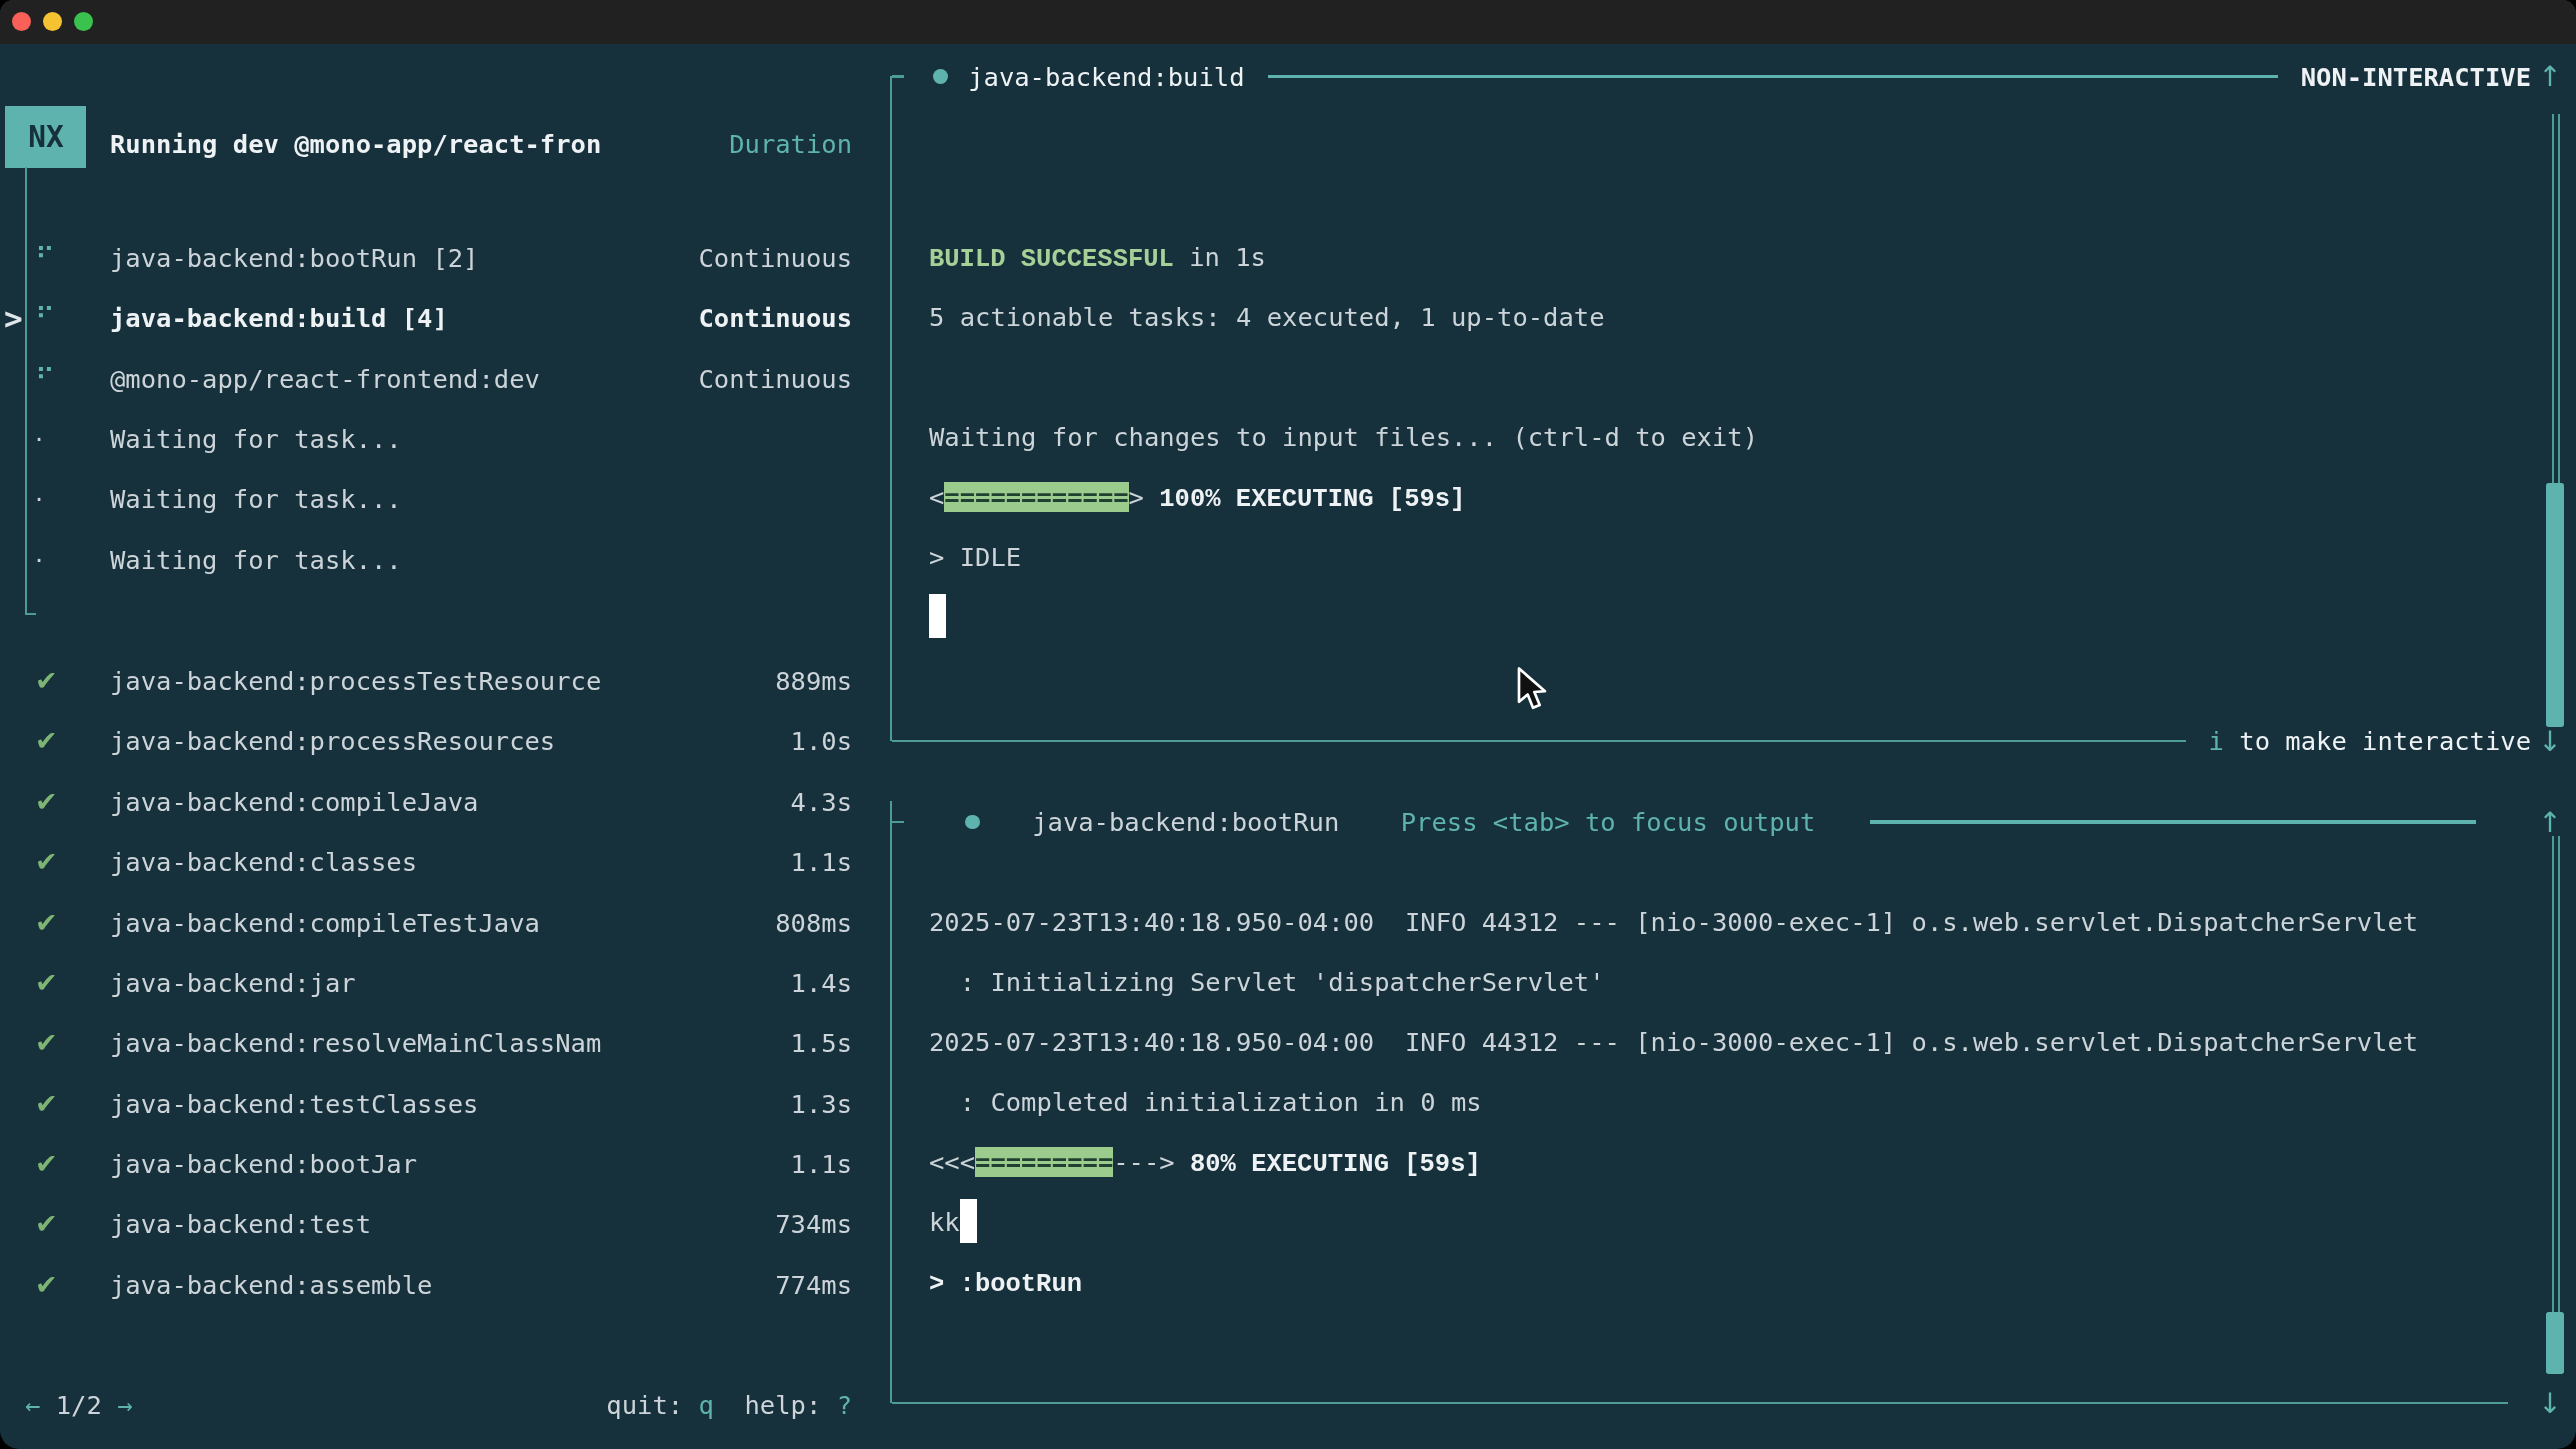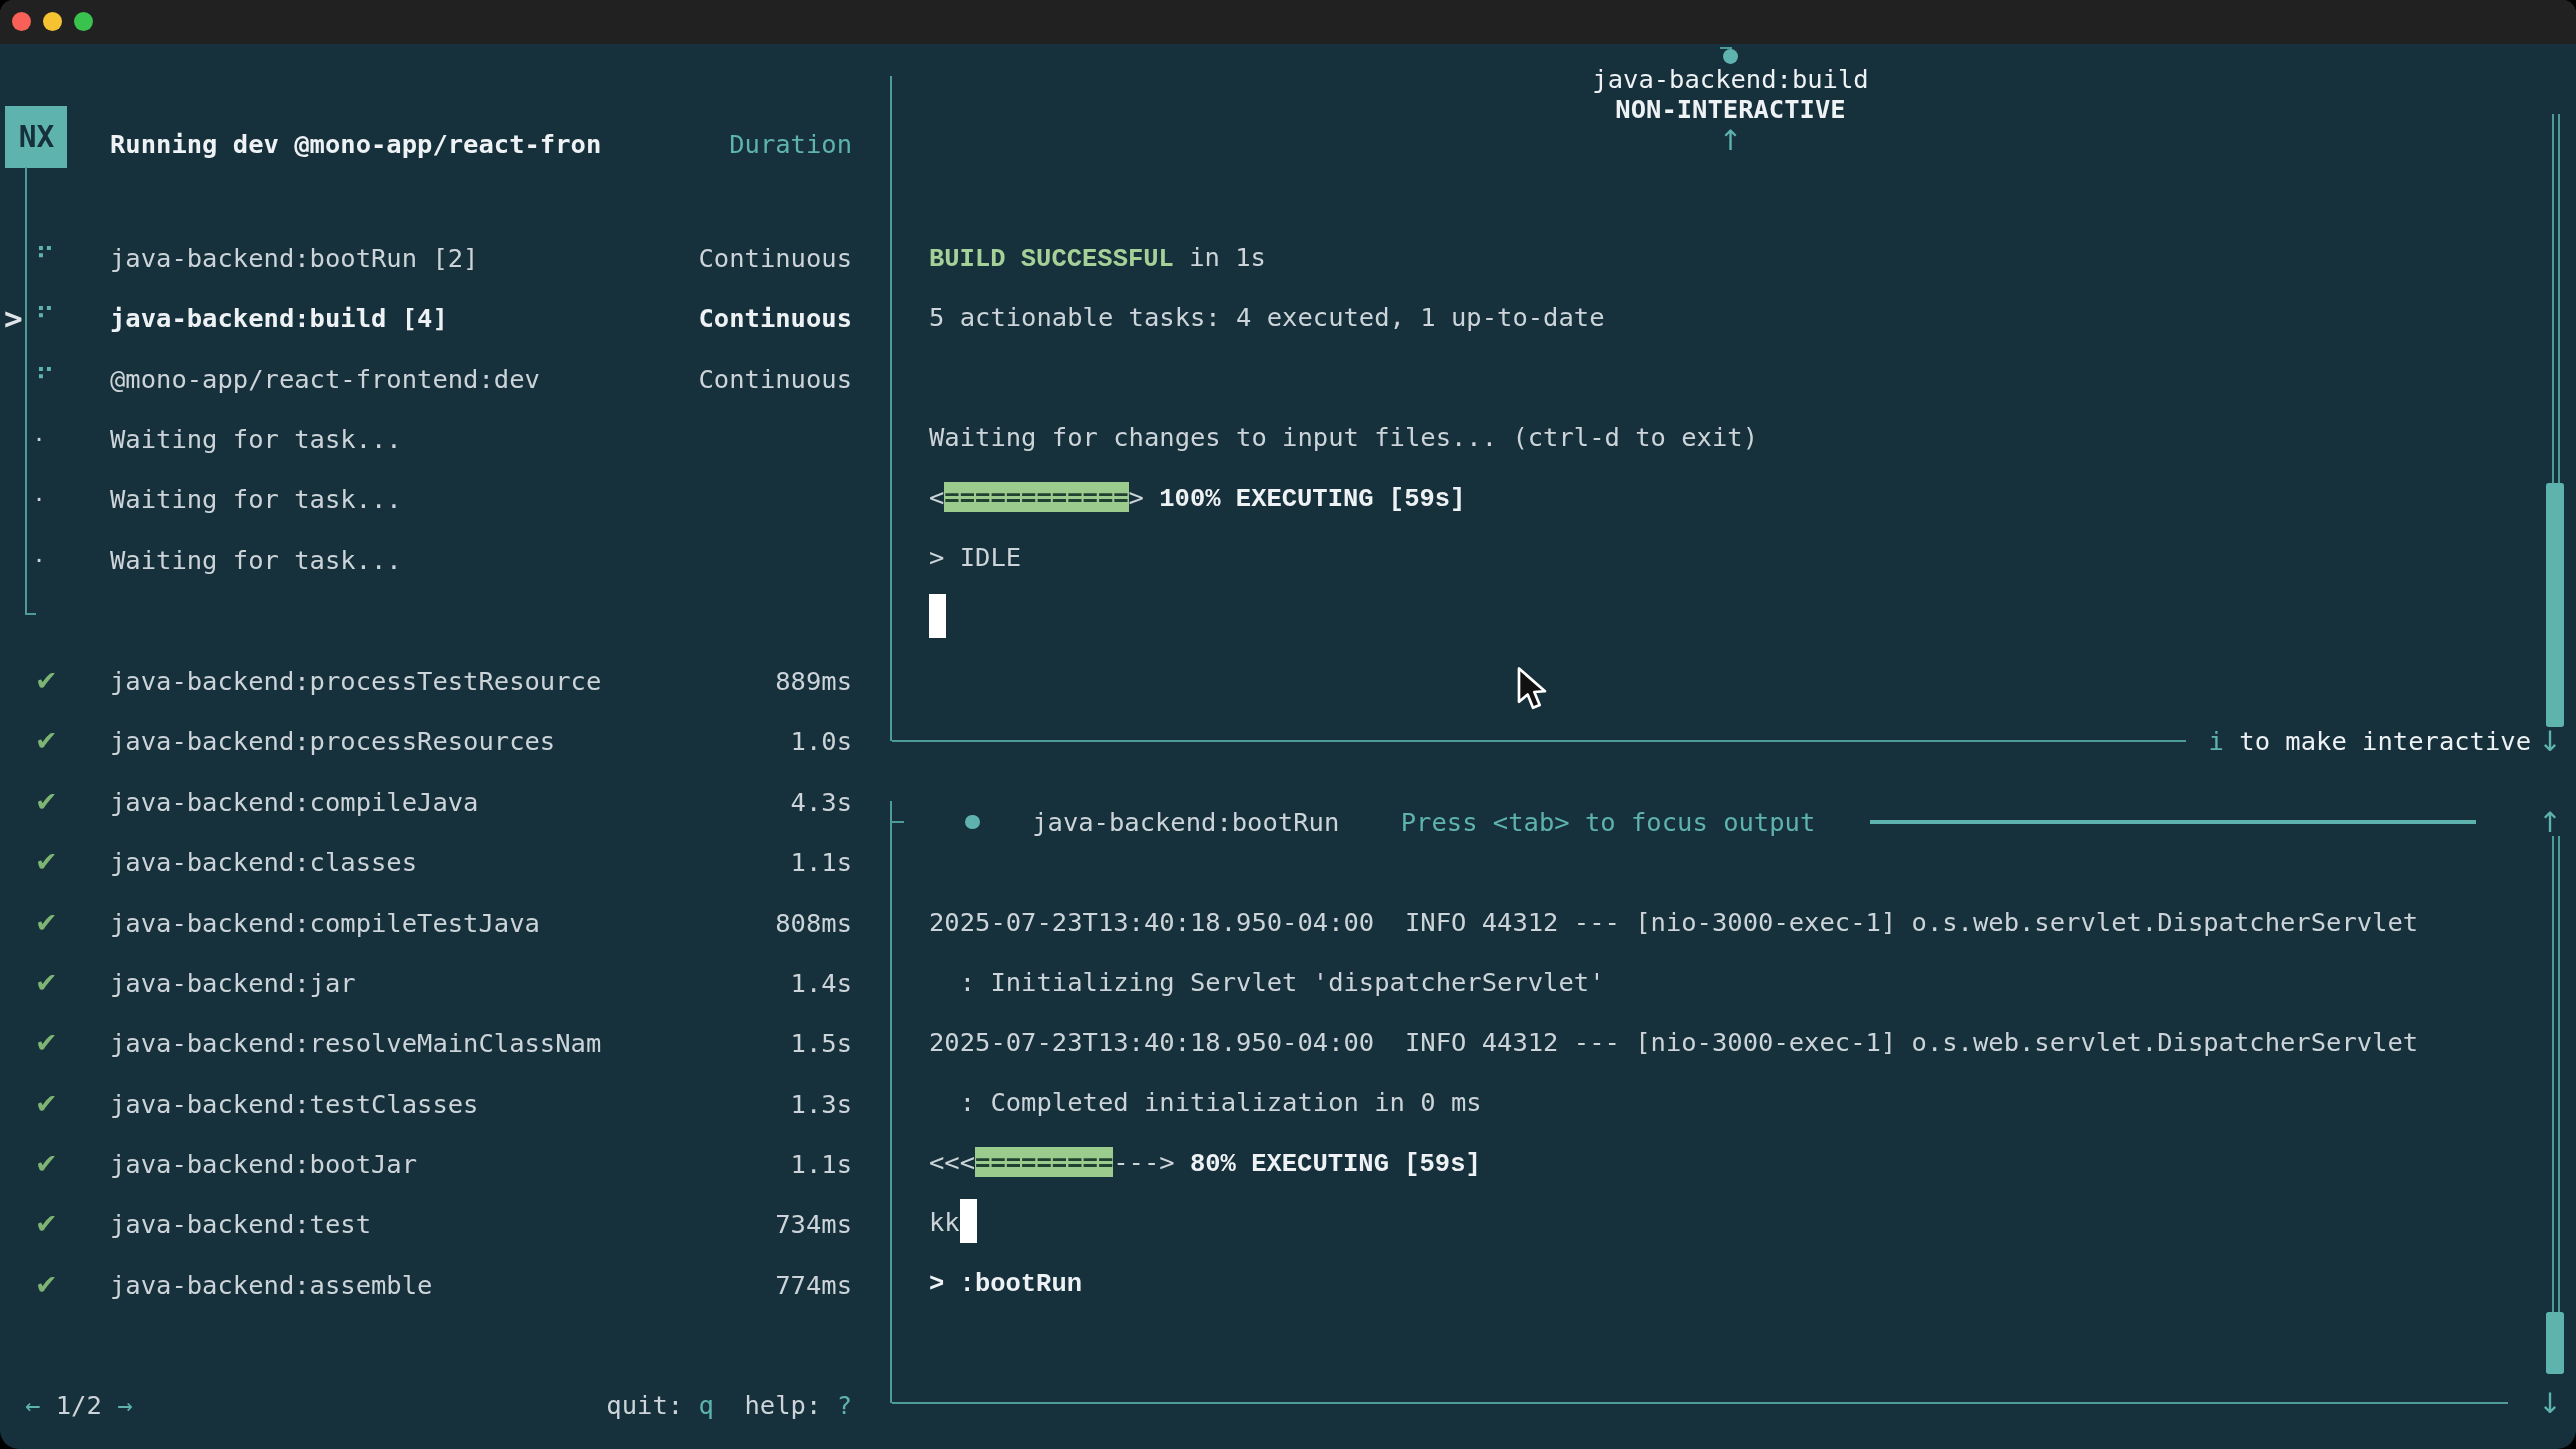--- a/index.html
+++ b/index.html
@@ -14,21 +14,21 @@
   .window{position:relative;width:2576px;height:1449px;background:var(--bg);
           border-radius:13.4px 13.4px 19px 19px;overflow:hidden;}
   .titlebar{position:absolute;left:0;top:0;width:2576px;height:44px;background:var(--titlebar);}
   .tl{position:absolute;top:12px;width:19px;height:19px;border-radius:50%;}
   .tl.red{left:12px;background:#f96057;}
   .tl.yellow{left:43px;background:#f5c231;}
   .tl.green{left:74px;background:#3ac24f;}
   .main{position:absolute;left:0;top:44px;width:2576px;height:1405px;}
 
   
-  .nx-badge{position:absolute;left:5.4px;top:62px;width:62px;height:62px;background:var(--teal);
+  .nx-badge{position:absolute;left:5.4px;top:62px;width:81px;height:62px;background:var(--teal);
             color:var(--bg);font-weight:bold;font-size:29.5px;text-align:center;line-height:62px;}
   .tree-line{position:absolute;left:25px;top:123px;width:2px;height:448px;background:var(--teal-dim);}
   .tree-line::after{content:"";position:absolute;left:0;bottom:0;width:10.7px;height:2px;background:var(--teal-dim);}
   .srow{position:absolute;left:0;width:872px;height:60px;line-height:60px;display:flex;
         justify-content:space-between;padding:0 20px 0 110px;white-space:pre;}
   .srow .icon{position:absolute;left:35px;top:0;line-height:60px;
               font-family:"DejaVu Sans","DejaVu Sans Mono",monospace;}
   .header-row{top:70px;}
   .header-row .title{font-weight:bold;color:var(--bright);}
   .header-row .col{color:var(--teal);}
@@ -107,21 +107,21 @@
         <div class="srow" style="top: 1090px;"><span class="icon icon-check">✔</span><span class="lbl">java-backend:bootJar</span><span class="val">1.1s</span></div>
         <div class="srow" style="top: 1150px;"><span class="icon icon-check">✔</span><span class="lbl">java-backend:test</span><span class="val">734ms</span></div>
         <div class="srow" style="top: 1211px;"><span class="icon icon-check">✔</span><span class="lbl">java-backend:assemble</span><span class="val">774ms</span></div>
       </div>
 
     <div class="srow footer-row">
       <span><span class="k" id="pg-l">←</span><span id="pg-n"> 1/2 </span><span class="k" id="pg-r">→</span></span>
       <span><span>quit: </span><span class="k">q</span><span>  help: </span><span class="k">?</span></span>
     </div>
 
-    <div class="prow" style="top:2.7px;flex-direction:column;">
+    <div class="prow" style="top:2.7px;">
       <span class="tick"></span>
       <span class="bullet"></span>
       <span class="pane-title">java-backend:build</span>
       <span class="hline"></span>
       <span class="pane-right">NON-INTERACTIVE</span>
       <span class="arrowcol" id="arr-u1">↑</span>
     </div>
     <div class="vborder" style="left:890px;top:32px;height:665px;"></div>
     <div class="content" style="top:63px;" id="build-rows">
         <div class="line"></div>

